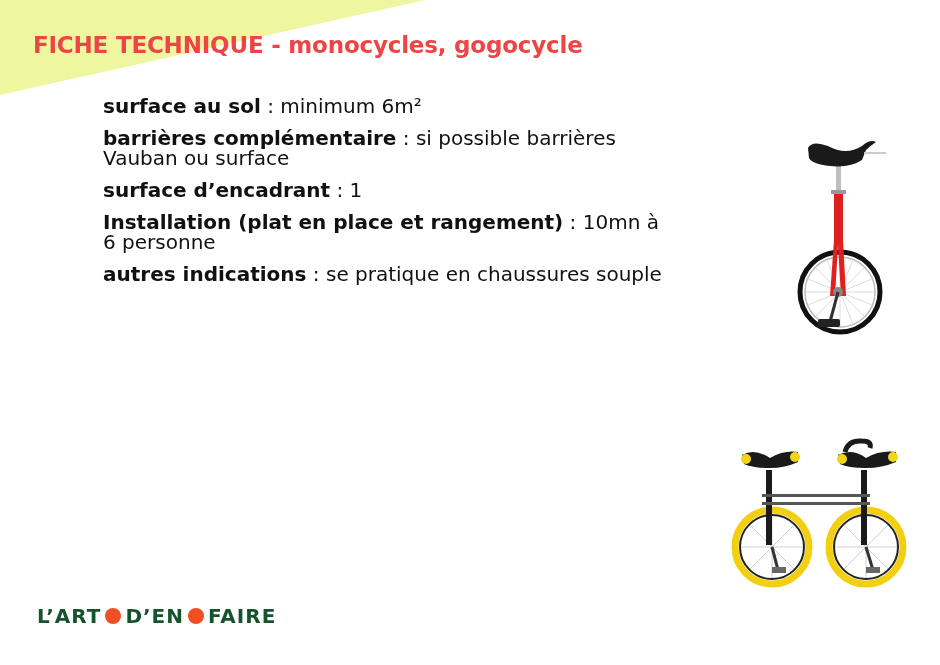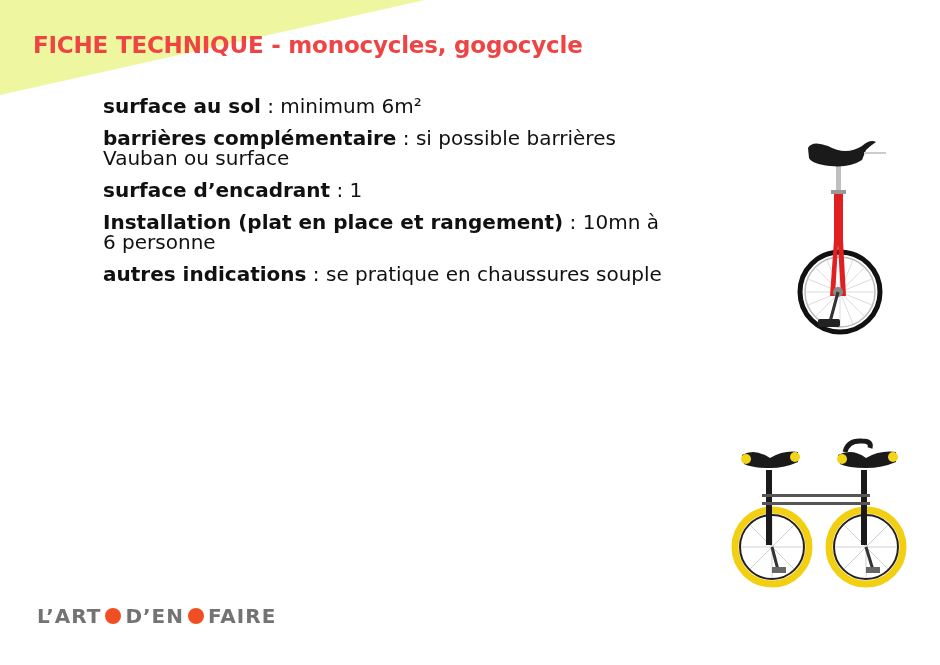--- a/index.html
+++ b/index.html
@@ -22,21 +22,21 @@
     font-size: 20px; line-height: 20px; margin-left: 28px;
   }
   .spec-item { margin: 0 0 12px 0; }
   .spec-item .k { font-weight: bold; }
   .spec-item .sep { font-weight: normal; }
   .img-box { position: absolute; }
   .logo {
     position: absolute; left: 37px; top: 604px;
     display: flex; align-items: center;
     font-family: "DejaVu Sans", sans-serif; font-weight: bold;
-    font-size: 20px; letter-spacing: 1px; color: #737373;
+    font-size: 20px; letter-spacing: 1px; color: #14532d;
     white-space: nowrap;
   }
   .logo .dot {
     display: inline-block; width: 16px; height: 16px; border-radius: 50%;
     margin: 0 4px;
   }
 </style>
 </head>
 <body>
 

